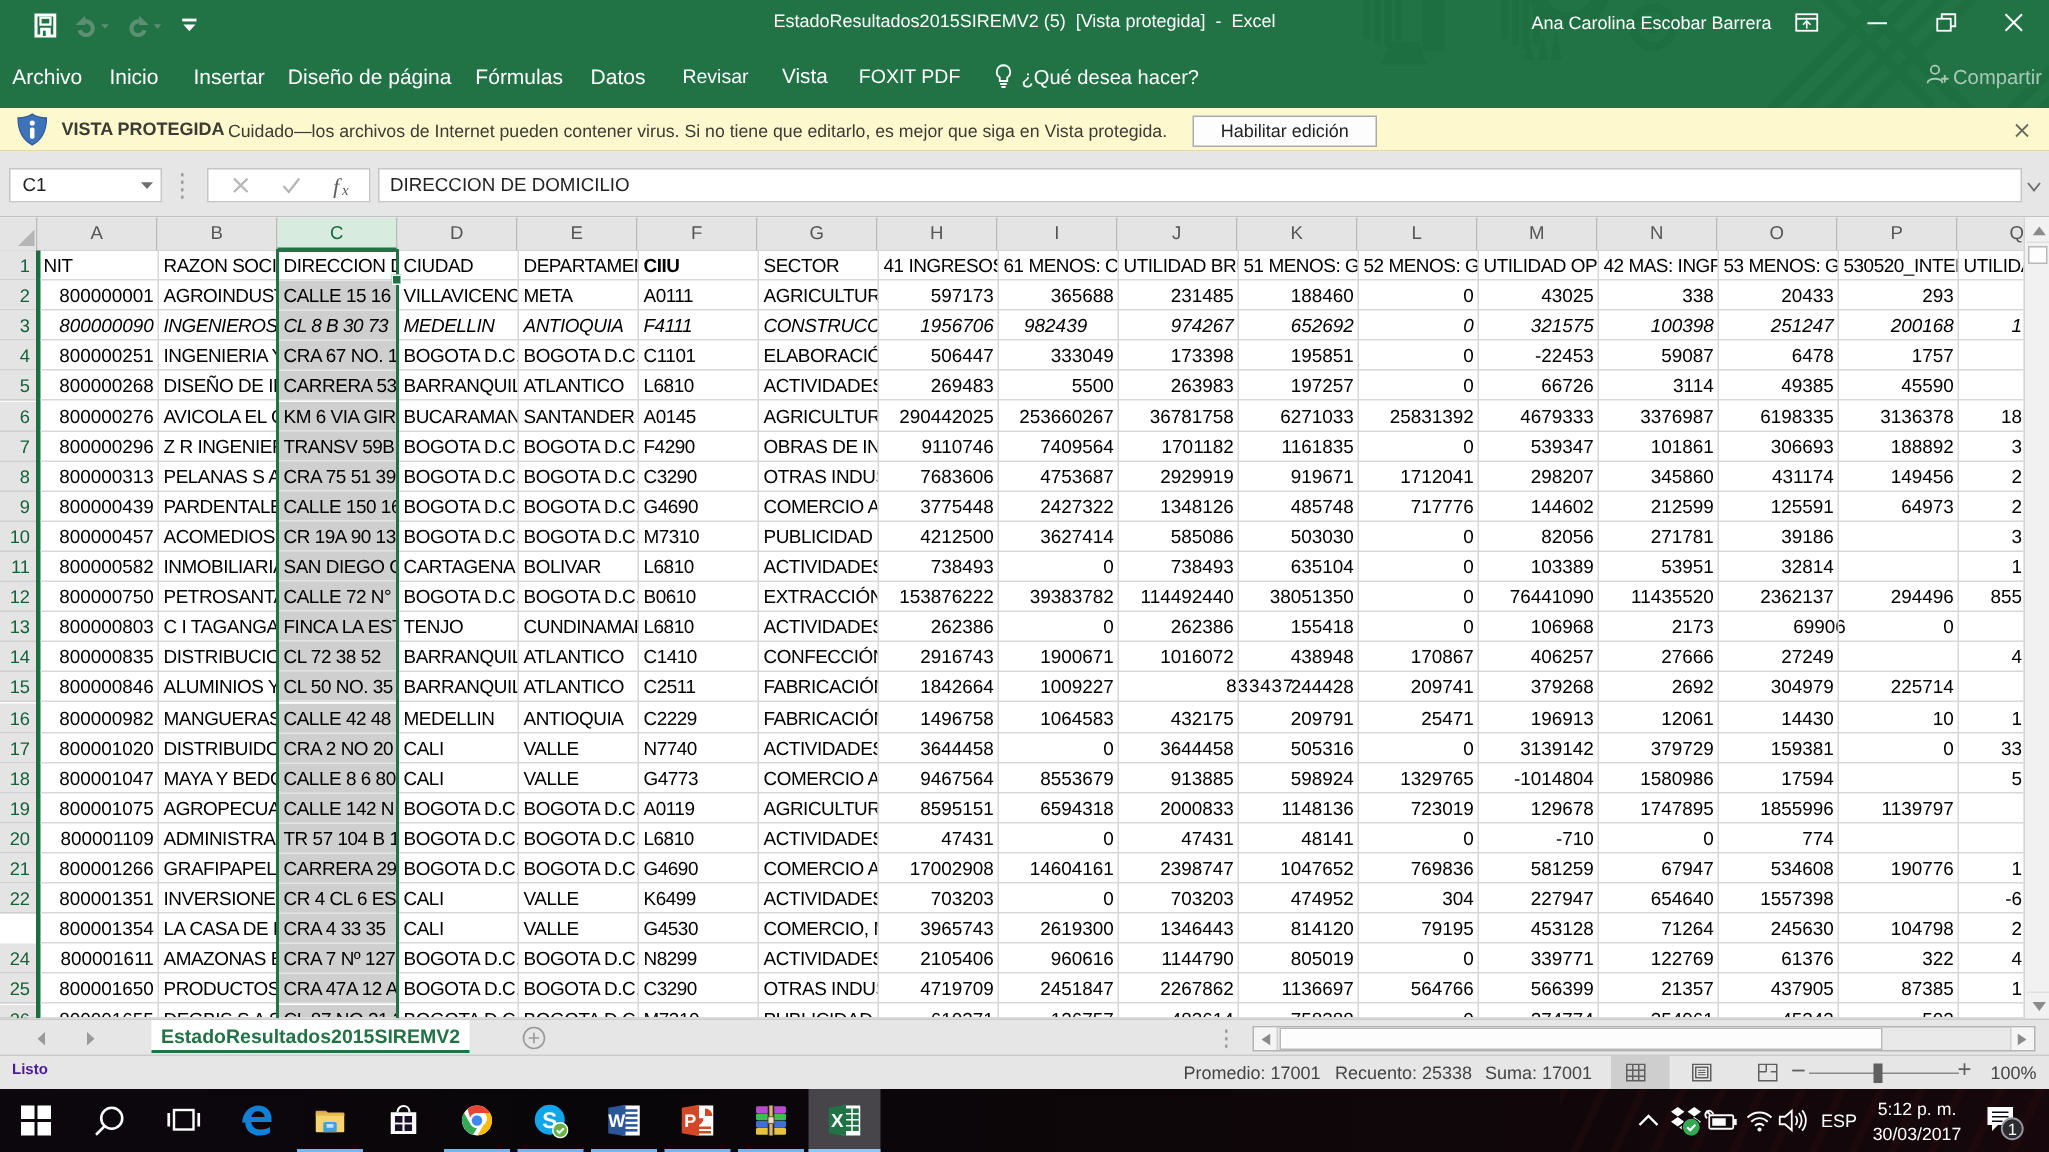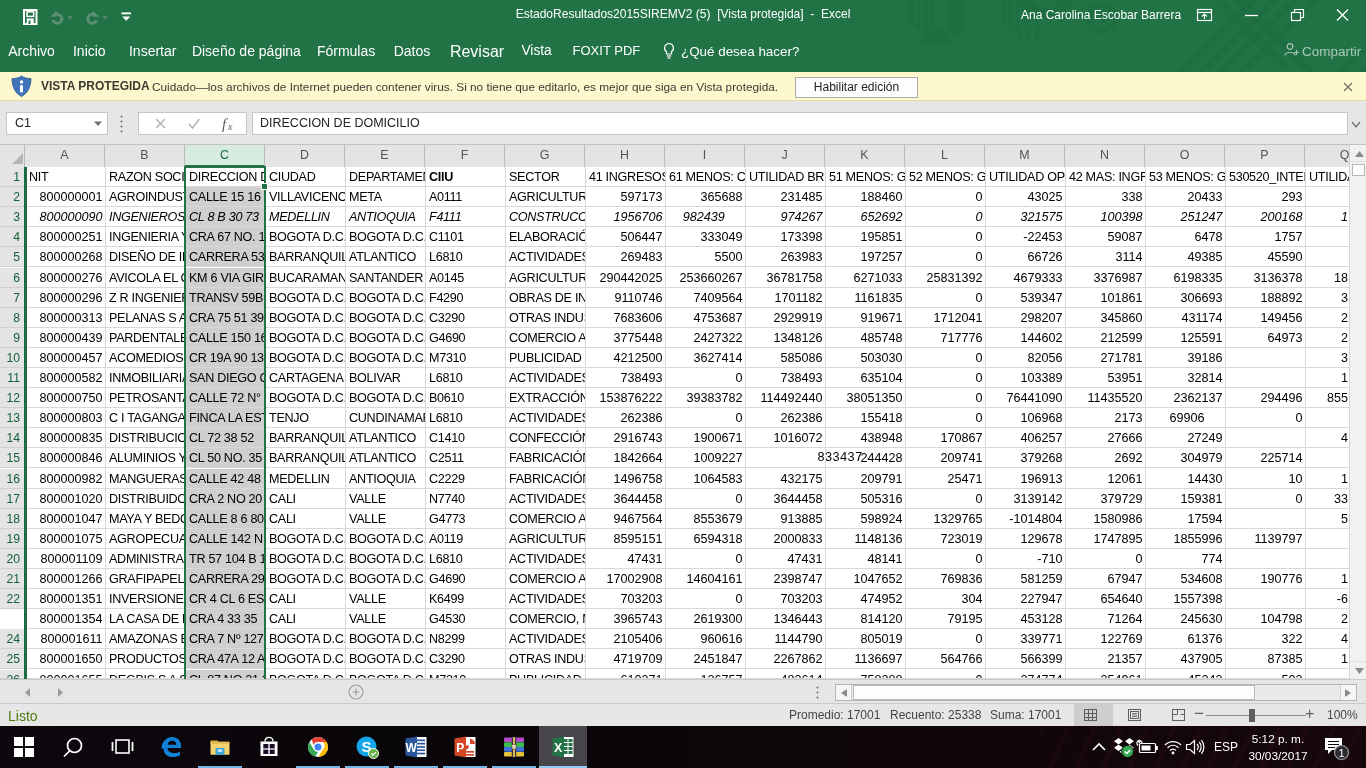--- a/index.html
+++ b/index.html
@@ -77,21 +77,21 @@
 <path d="M 104.5 6.5 v -3 h 9 v 8 h -3"></path>
 <path d="M 147 3.5 l 11 11 M 158 3.5 l -11 11" stroke-width="1.3"></path>
 </g>
 </svg>
 <div class="ab" style="left:31.5px;top:43px;transform:translateX(-50%);color:#fff;font-size:14px;white-space:nowrap;">Archivo</div>
 <div class="ab" style="left:89.3px;top:43px;transform:translateX(-50%);color:#fff;font-size:14px;white-space:nowrap;">Inicio</div>
 <div class="ab" style="left:152.7px;top:43px;transform:translateX(-50%);color:#fff;font-size:14px;white-space:nowrap;">Insertar</div>
 <div class="ab" style="left:246.4px;top:43px;transform:translateX(-50%);color:#fff;font-size:14px;white-space:nowrap;">Diseño de página</div>
 <div class="ab" style="left:346.1px;top:43px;transform:translateX(-50%);color:#fff;font-size:14px;white-space:nowrap;">Fórmulas</div>
 <div class="ab" style="left:412px;top:43px;transform:translateX(-50%);color:#fff;font-size:14px;white-space:nowrap;">Datos</div>
-<div class="ab" style="left:477px;top:43px;transform:translateX(-50%);color:#fff;font-size:16px;white-space:nowrap;">Revisar</div>
+<div class="ab" style="left:477px;top:43px;transform:translateX(-50%);color:#fff;font-size:13px;white-space:nowrap;">Revisar</div>
 <div class="ab" style="left:536.6px;top:43px;transform:translateX(-50%);color:#fff;font-size:13.8px;white-space:nowrap;">Vista</div>
 <div class="ab" style="left:606.4px;top:43px;transform:translateX(-50%);color:#fff;font-size:13px;white-space:nowrap;">FOXIT PDF</div>
 <svg class="ab" style="left:661px;top:42px;" width="16" height="17" viewBox="0 0 16 17">
 <g stroke="#fff" fill="none" stroke-width="1.2">
 <path d="M 8 1.5 a 4.5 4.5 0 0 1 2.5 8.2 l 0 2.3 h -5 l 0 -2.3 a 4.5 4.5 0 0 1 2.5 -8.2 z"></path>
 <line x1="5.8" y1="14" x2="10.2" y2="14"></line>
         <line x1="6.6" y1="16" x2="9.4" y2="16"></line>
 </g>
     </svg>
 <div class="ab" style="left:681px;top:43.5px;color:#fff;font-size:13.4px;">¿Qué desea hacer?</div>
@@ -424,21 +424,21 @@
 <div class="cell txt" style="left:318px;width:80px;">CUNDINAMARCA</div>
 <div class="cell txt" style="left:398px;width:80px;">L6810</div>
 <div class="cell txt" style="left:478px;width:80px;">ACTIVIDADES INMO</div>
 <div class="cell num" style="left:558px;width:80px;">262386</div>
 <div class="cell num" style="left:638px;width:80px;">0</div>
 <div class="cell num" style="left:718px;width:80px;">262386</div>
 <div class="cell num" style="left:798px;width:80px;">155418</div>
 <div class="cell num" style="left:878px;width:80px;">0</div>
 <div class="cell num" style="left:958px;width:80px;">106968</div>
 <div class="cell num" style="left:1038px;width:80px;">2173</div>
-<div class="cell num" style="left:1100px;width:80px;">69906</div>
+<div class="cell num" style="left:1126px;width:80px;">69906</div>
 <div class="cell num" style="left:1198px;width:80px;">0</div>
 <div class="cell txt" style="left:1278px;width:80px;"></div>
 </div>
 <div class="ab" style="left:27px;top:283.3px;width:1322px;height:20.1px;border-bottom:1px solid #d8d8d8;overflow:hidden;">
 <div class="cell num" style="left:-2px;width:80px;">800000835</div>
 <div class="cell txt" style="left:78px;width:80px;">DISTRIBUCIONES A</div>
 <div class="cell txt" style="left:158px;width:80px;background:#cfcfcf;">CL 72 38 52</div>
 <div class="cell txt" style="left:238px;width:80px;">BARRANQUILLA</div>
 <div class="cell txt" style="left:318px;width:80px;">ATLANTICO</div>
 <div class="cell txt" style="left:398px;width:80px;">C1410</div>
@@ -714,39 +714,40 @@
       </svg>
 </div>
 </div>
 <div class="ab" style="left:0;top:679px;width:1366px;height:24px;background:#e6e6e6;border-top:1px solid #cacaca;">
 <svg class="ab" style="left:25px;top:8px;" width="45" height="9" viewBox="0 0 45 9">
       <g fill="#9a9a9a">
         <path d="M 5 0 L 0 4.5 L 5 9 z"></path>
         <path d="M 33 0 L 38 4.5 L 33 9 z"></path>
       </g>
     </svg>
+<div class="ab" style="left:101px;top:0;width:212px;height:22px;background:#fff;border-bottom:2px solid #217346;text-align:center;font-size:13px;font-weight:bold;color:#217346;line-height:22px;">EstadoResultados2015SIREMV2</div>
 <svg class="ab" style="left:348px;top:4px;" width="16" height="16" viewBox="0 0 16 16">
       <circle cx="8" cy="8" r="7" fill="none" stroke="#9a9a9a" stroke-width="1.1"></circle>
       <path d="M 8 4.5 v 7 M 4.5 8 h 7" stroke="#9a9a9a" stroke-width="1.1"></path>
     </svg>
 <div class="ab" style="left:816px;top:5px;width:3px;height:14px;background-image:radial-gradient(circle,#9a9a9a 1px,transparent 1.2px);background-size:3px 5px;"></div>
 <div class="ab" style="left:835px;top:4px;width:522px;height:17px;background:#e9e9e9;border:1px solid #b4b4b4;">
 <div class="ab" style="left:0;top:0;width:16px;height:15px;background:#f5f5f5;border-right:1px solid #cfcfcf;"></div>
 <svg class="ab" style="left:5px;top:4px;" width="6" height="8" viewBox="0 0 6 8">
         <path d="M 6 0 L 0 4 L 6 8 z" fill="#8b8b8b"></path>
       </svg>
 <div class="ab" style="left:17px;top:0;width:402px;height:15px;background:#fdfdfd;border:1px solid #b8b8b8;"></div>
 <div class="ab" style="left:504px;top:0;width:16px;height:15px;background:#f5f5f5;border-left:1px solid #cfcfcf;"></div>
 <svg class="ab" style="left:509px;top:4px;" width="6" height="8" viewBox="0 0 6 8">
         <path d="M 0 0 L 6 4 L 0 8 z" fill="#8b8b8b"></path>
       </svg>
 </div>
 </div>
 <div class="ab" style="left:0;top:703px;width:1366px;height:23px;background:#e6e6e6;border-top:1px solid #cacaca;">
-<div class="ab" style="left:8px;top:4px;font-size:14px;color:#4d7c0f;">Listo</div>
+<div class="ab" style="left:8px;top:4px;font-size:10px;color:#4c1d95;font-weight:bold;">Listo</div>
 <div class="ab" style="left:789px;top:4px;font-size:12px;color:#444;">Promedio: 17001</div>
 <div class="ab" style="left:890px;top:4px;font-size:12px;color:#444;">Recuento: 25338</div>
 <div class="ab" style="left:990px;top:4px;font-size:12px;color:#444;">Suma: 17001</div>
 <div class="ab" style="left:1074px;top:0;width:39px;height:23px;background:#cecece;"></div>
 <svg class="ab" style="left:1084px;top:5px;" width="110" height="13" viewBox="0 0 110 13">
 <g stroke="#5f5f5f" fill="none" stroke-width="1">
 <rect x="0.5" y="0.5" width="12" height="11"></rect>
         <path d="M 0.5 4.5 h 12 M 4.5 0.5 v 11 M 8.5 0.5 v 11 M 0.5 8.5 h 12"></path>
 <rect x="44.5" y="0.5" width="12" height="11"></rect>
         <rect x="46.5" y="2.5" width="8" height="7"></rect>

